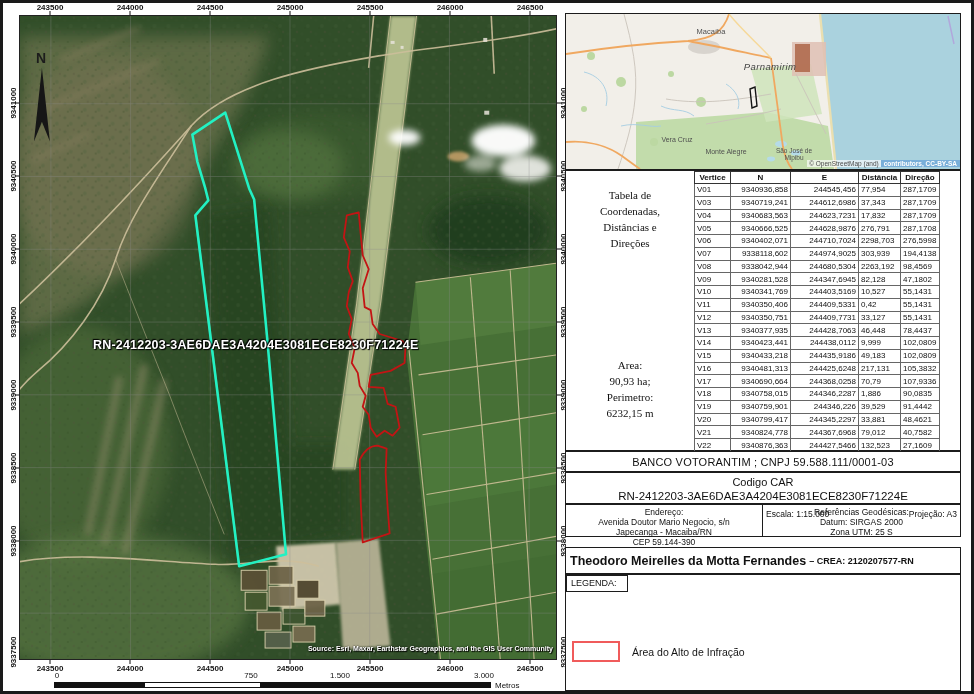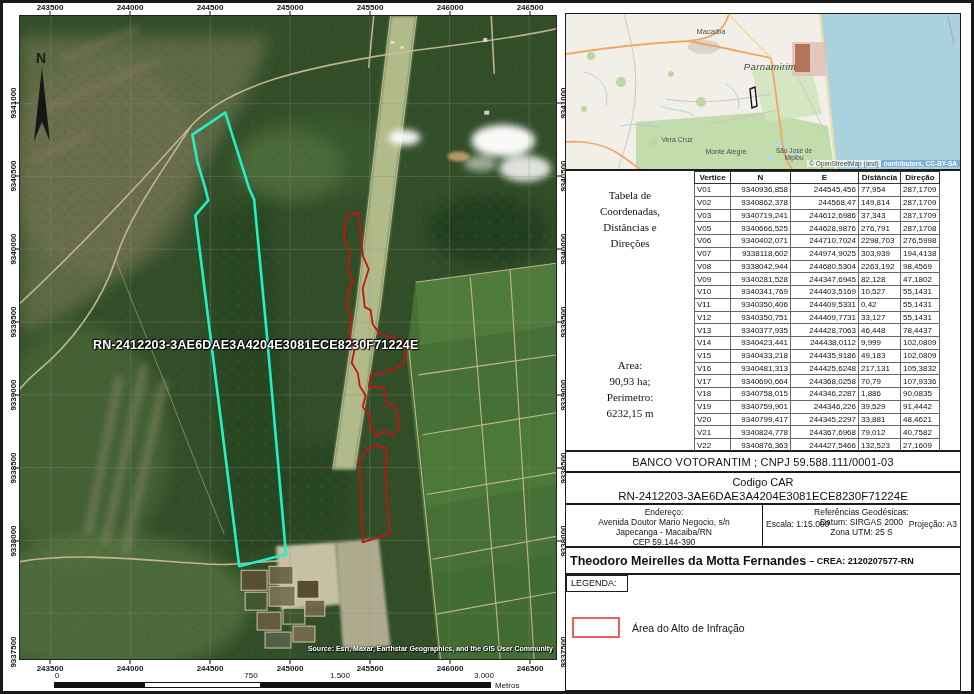--- a/index.html
+++ b/index.html
@@ -53,30 +53,30 @@
   .area-block{position:absolute;left:0;top:186px;width:100%;}
   .ctable{position:absolute;left:128px;top:0;width:245px;height:281px;border-collapse:collapse;table-layout:fixed;font-size:8px;}
   .ctable th{border:1px solid #333;font-weight:700;height:12px;padding:0 2px;text-align:center;background:#fff;}
   .ctable td{border:1px solid #666;height:11.1px;padding:0 2px;white-space:nowrap;overflow:hidden;}
   .ctable td.a-l{text-align:left;}
   .ctable td.a-r{text-align:right;}
   .banco{top:438px;height:21px;display:flex;align-items:center;justify-content:center;font-size:11px;letter-spacing:.2px;}
   .codigo{top:459px;height:32px;text-align:center;padding-top:2px;}
   .codigo .l1{font-size:11px;line-height:14px;}
   .codigo .l2{font-size:11.5px;line-height:14px;}
-  .endref{top:491px;height:43px;display:flex;}
+  .endref{top:491px;height:33px;display:flex;}
   .end-cell{width:50%;height:100%;border-right:1px solid #1c1c1c;text-align:center;font-size:8.5px;line-height:10px;padding-top:2px;}
   .ref-cell{width:50%;height:100%;text-align:center;font-size:8.5px;line-height:10px;padding-top:2px;position:relative;}
   .ref-row{position:absolute;left:0;bottom:17px;width:100%;display:flex;justify-content:space-between;padding:0 3px;}
   .theo{top:534px;height:27px;display:flex;align-items:center;padding-left:4px;}
   .theo .name{font-size:12.5px;font-weight:700;white-space:nowrap;}
   .theo .crea{font-size:9px;font-weight:700;margin-left:3px;white-space:nowrap;}
   .legenda{top:561px;height:117px;}
   .leg-title{position:absolute;left:0;top:0;width:62px;height:17px;border:1px solid #1c1c1c;font-size:9px;line-height:15px;padding-left:4px;}
-  .leg-item{position:absolute;left:6px;display:flex;align-items:center;}
+  .leg-item{position:absolute;left:6px;display:flex;align-items:center;margin-top:24px;}
   .li0{top:42px;}
   .li1{top:77px;}
   .sw{width:48px;height:21px;background:#fff;border:2px solid #888;margin-right:12px;}
   .leg-label{font-size:10.5px;color:#151515;white-space:nowrap;}
 </style>
 </head>
 <body>
 
 <div class="page">
 
@@ -384,31 +384,31 @@
         </thead>
         <tbody>
             <tr>
               <td class="a-l">V01</td>
               <td class="a-r">9340936,858</td>
               <td class="a-r">244545,456</td>
               <td class="a-l">77,954</td>
               <td class="a-l">287,1709</td>
             </tr>
             <tr>
-              <td class="a-l">V02</td>
-              <td class="a-r">9340862,378</td>
-              <td class="a-r">244568,47</td>
-              <td class="a-l">149,814</td>
-              <td class="a-l">287,1709</td>
-            </tr>
-            <tr>
               <td class="a-l">V03</td>
               <td class="a-r">9340719,241</td>
               <td class="a-r">244612,6986</td>
               <td class="a-l">37,343</td>
+              <td class="a-l">287,1709</td>
+            </tr>
+            <tr>
+              <td class="a-l">V04</td>
+              <td class="a-r">9340683,563</td>
+              <td class="a-r">244623,7231</td>
+              <td class="a-l">17,832</td>
               <td class="a-l">287,1709</td>
             </tr>
             <tr>
               <td class="a-l">V05</td>
               <td class="a-r">9340666,525</td>
               <td class="a-r">244628,9876</td>
               <td class="a-l">276,791</td>
               <td class="a-l">287,1708</td>
             </tr>
             <tr>

